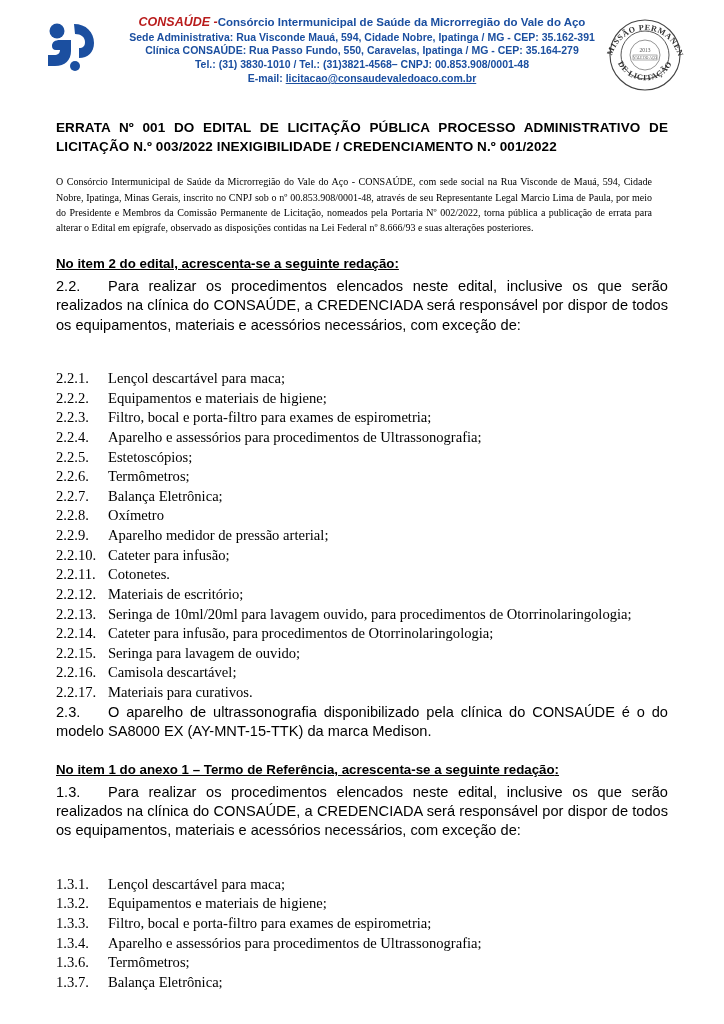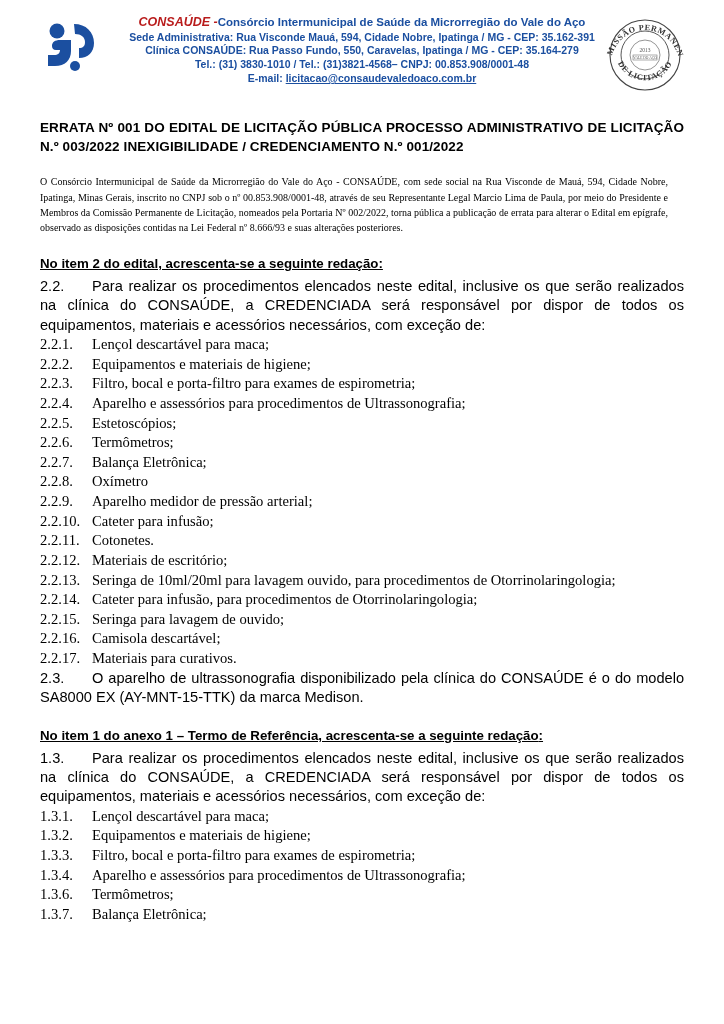--- a/index.html
+++ b/index.html
@@ -79,21 +79,21 @@
     position: absolute;
     right: 36px;
     top: 12px;
     width: 86px;
     height: 86px;
   }
   .seal svg { display:block; }
 
   
   .content {
-    padding: 0 40px;
+    padding: 0 56px;
     box-sizing: border-box;
   }
 
   .doc-title {
     font-family: "Liberation Sans", sans-serif;
     font-weight: bold;
     font-size: 13.5px;
     line-height: 1.42;
     text-align: justify;
     margin: 22px 0 0 0;
@@ -117,20 +117,21 @@
   }
   .section-head .tail-normal {
     font-weight: bold;
   }
 
   .serif-block {
     font-family: "Liberation Serif", serif;
     font-size: 14.6px;
     line-height: 1.33;
     text-align: justify;
+    margin-top: 34px;
   }
   .serif-para {
     font-family: Liberation Sans, sans-serif;
     font-size: 14.6px;
     line-height: 1.33;
     text-align: justify;
     margin: 0;
     text-indent: 0;
   }
   .serif-para .lead-num {

